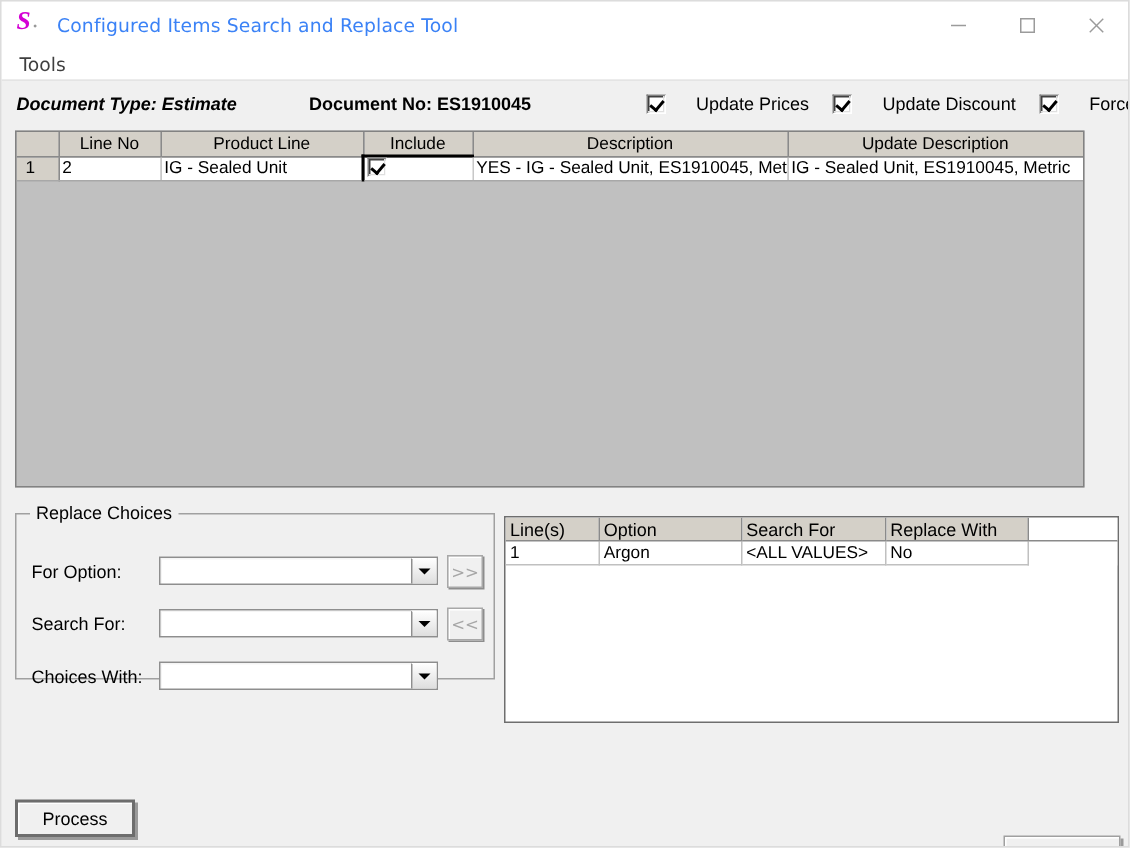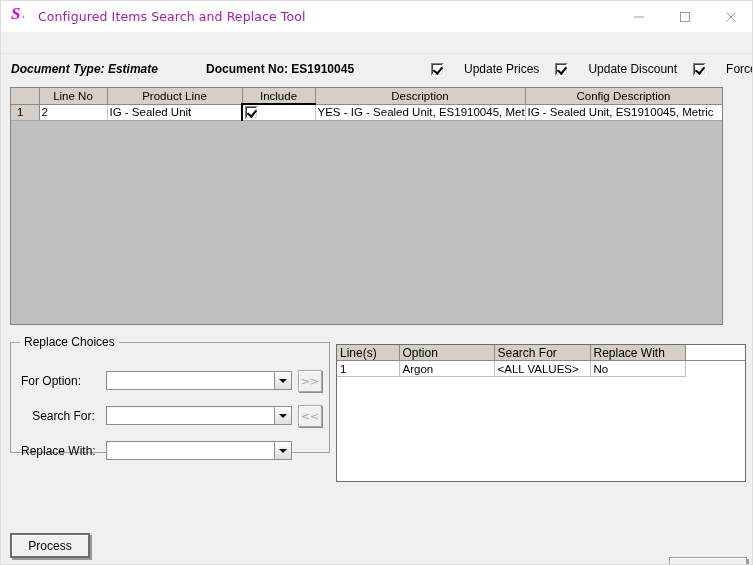--- a/index.html
+++ b/index.html
@@ -53,21 +53,21 @@
   .title-icon .s-small {
     position: absolute;
     left: 11px; top: 5px;
     font-size: 8px;
     color: #999;
     font-family: "Liberation Serif", serif;
   }
   .title-text {
     margin-left: 9px;
     font-size: 12.5px;
-    color: #a21caf;
+    color: #3b82f6;
     font-family: "DejaVu Sans", sans-serif;
     letter-spacing: 0.1px;
   }
   .wincontrols {
     position: absolute;
     right: 0; top: 0;
     height: 31px;
     display: flex;
   }
   .winbtn {
@@ -369,20 +369,23 @@
       </div>
       <div class="winbtn">
         <svg width="12" height="12" viewBox="0 0 12 12">
             <line x1="1.5" y1="1.5" x2="10.5" y2="10.5" stroke="#9b9b9b" stroke-width="1"></line>
             <line x1="10.5" y1="1.5" x2="1.5" y2="10.5" stroke="#9b9b9b" stroke-width="1"></line>
           </svg>
       </div>
     </div>
   </div>
 
+  <div class="menubar">
+    <span class="menu-item">Tools</span>
+  </div>
 
   <div class="client">
 
     <span class="docinfo type">Document Type: Estimate</span>
     <span class="docinfo no">Document No: ES1910045</span>
 
     <div class="cbgroup" style="left:430px;">
       <span class="cb-wrap">
         <span class="checkbox checked"></span>
         <span class="cb-label">Update Prices</span>
@@ -407,21 +410,21 @@
           <col style="width:210px">
           <col style="width:197px">
         </colgroup>
         <thead>
           <tr>
             <th class="rowhdrtop"></th>
             <th>Line No</th>
             <th>Product Line</th>
             <th>Include</th>
             <th>Description</th>
-            <th>Config Description</th>
+            <th>Update Description</th>
           </tr>
         </thead>
         <tbody>
           <tr>
             <td class="rowhdr">1</td>
             <td>2</td>
             <td>IG - Sealed Unit</td>
             <td class="includecell">
               <span class="checkbox checked"></span>
             </td>
@@ -437,31 +440,31 @@
 
       <div class="field-row" style="top:28px;">
         <span class="field-label">For Option:</span>
         <span class="combo">
           <span class="arrowbtn">
               <span class="caret"></span>
             </span>
         </span>
       </div>
 
-      <div class="field-row" style="top:63px;text-align:center;">
+      <div class="field-row" style="top:63px;">
         <span class="field-label">Search For:</span>
         <span class="combo">
           <span class="arrowbtn">
               <span class="caret"></span>
             </span>
         </span>
       </div>
 
       <div class="field-row" style="top:98px;">
-        <span class="field-label">Replace With:</span>
+        <span class="field-label">Choices With:</span>
         <span class="combo">
           <span class="arrowbtn">
               <span class="caret"></span>
             </span>
         </span>
       </div>
     </div>
 
     <div class="sqbtn" style="left:297px; top:316px;">&gt;&gt;</div>
     <div class="sqbtn" style="left:297px; top:351px;">&lt;&lt;</div>

